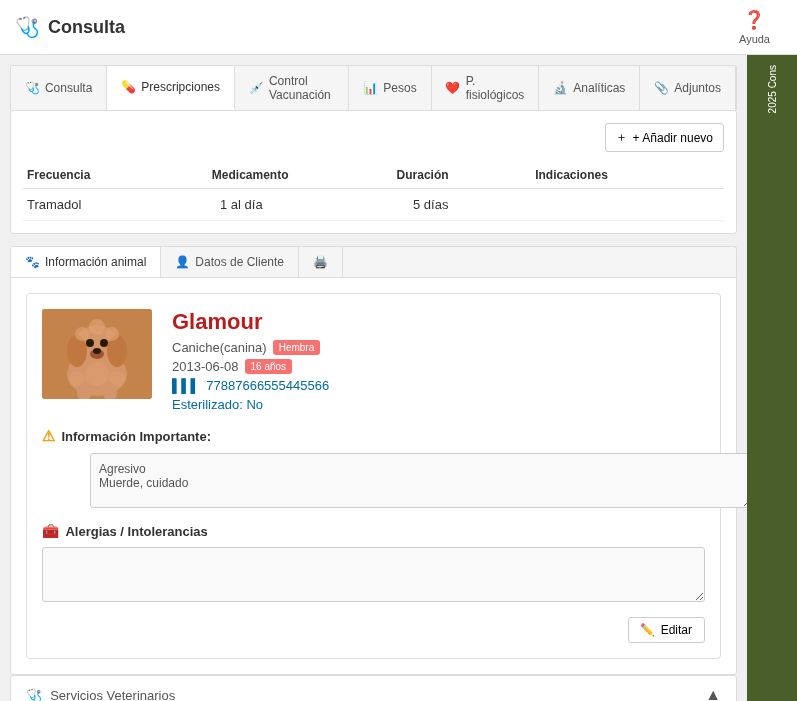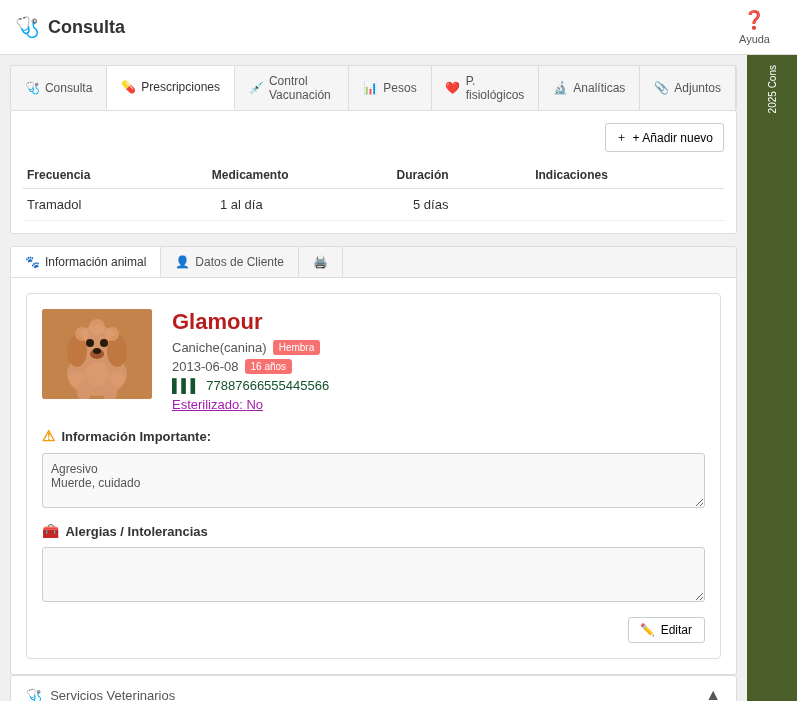--- a/index.html
+++ b/index.html
@@ -45,27 +45,27 @@
     .animal-inner { border: 1px solid #ddd; border-radius: 4px; padding: 15px; }
     .animal-header { display: flex; gap: 20px; margin-bottom: 15px; }
     .animal-photo { width: 110px; height: 90px; background: #d4956a; border-radius: 3px; overflow: hidden; display: flex; align-items: center; justify-content: center; }
     .poodle-svg { width: 100%; height: 100%; }
     .animal-details { flex: 1; }
     .animal-name { font-size: 22px; font-weight: bold; color: #b91c1c; margin-bottom: 5px; }
     .animal-breed { font-size: 13px; color: #555; display: flex; align-items: center; gap: 6px; margin-bottom: 4px; }
     .gender-badge { background: #f87171; color: #fff; font-size: 10px; padding: 2px 6px; border-radius: 3px; }
     .animal-dob { font-size: 13px; color: #555; display: flex; align-items: flex-end; gap: 6px; margin-bottom: 4px; }
     .age-badge { background: #f87171; color: #fff; font-size: 10px; padding: 2px 6px; border-radius: 3px; }
-    .animal-microchip { font-size: 13px; color: #14532d; margin-bottom: 4px; }
-    .animal-sterilized { font-size: 13px; color: #a21caf; text-decoration: underline; }
+    .animal-microchip { font-size: 13px; color: #0369a1; margin-bottom: 4px; }
+    .animal-sterilized { font-size: 13px; color: #0369a1; }
 
     .important-info { display: flex; align-items: center; gap: 6px; font-weight: bold; color: #333; margin-bottom: 8px; font-size: 13px; }
     .warning-icon { color: #f59e0b; font-size: 15px; }
 
-    .text-area-box { width: 100%; min-height: 55px; border: 1px solid #ccc; border-radius: 3px; padding: 8px; font-size: 12px; color: #555; background: #f9f9f9; resize: vertical; margin-bottom: 12px; font-family: Arial, sans-serif; }
+    .text-area-box { width: 100%; min-height: 55px; border: 1px solid #ccc; border-radius: 3px; padding: 8px; font-size: 12px; color: #555; background: #f9f9f9; resize: vertical; margin-bottom: 12px; font-family: Arial, sans-serif; margin-left: 48px; }
 
     .allergies-section { display: flex; align-items: center; gap: 6px; font-weight: bold; color: #333; margin-bottom: 8px; font-size: 13px; }
     .allergies-icon { font-size: 14px; }
     .empty-textarea { width: 100%; min-height: 55px; border: 1px solid #ccc; border-radius: 3px; padding: 8px; font-size: 12px; background: #f9f9f9; resize: vertical; margin-bottom: 12px; }
 
     .edit-section { display: flex; justify-content: flex-end; }
     .btn-edit { background: #fff; border: 1px solid #ccc; border-radius: 3px; padding: 5px 12px; cursor: pointer; font-size: 12px; display: flex; align-items: center; gap: 5px; }
 
     
     .services-bar { display: flex; align-items: center; justify-content: space-between; background: #fff; border: 1px solid #ddd; border-radius: 3px; padding: 10px 15px; cursor: pointer; }

